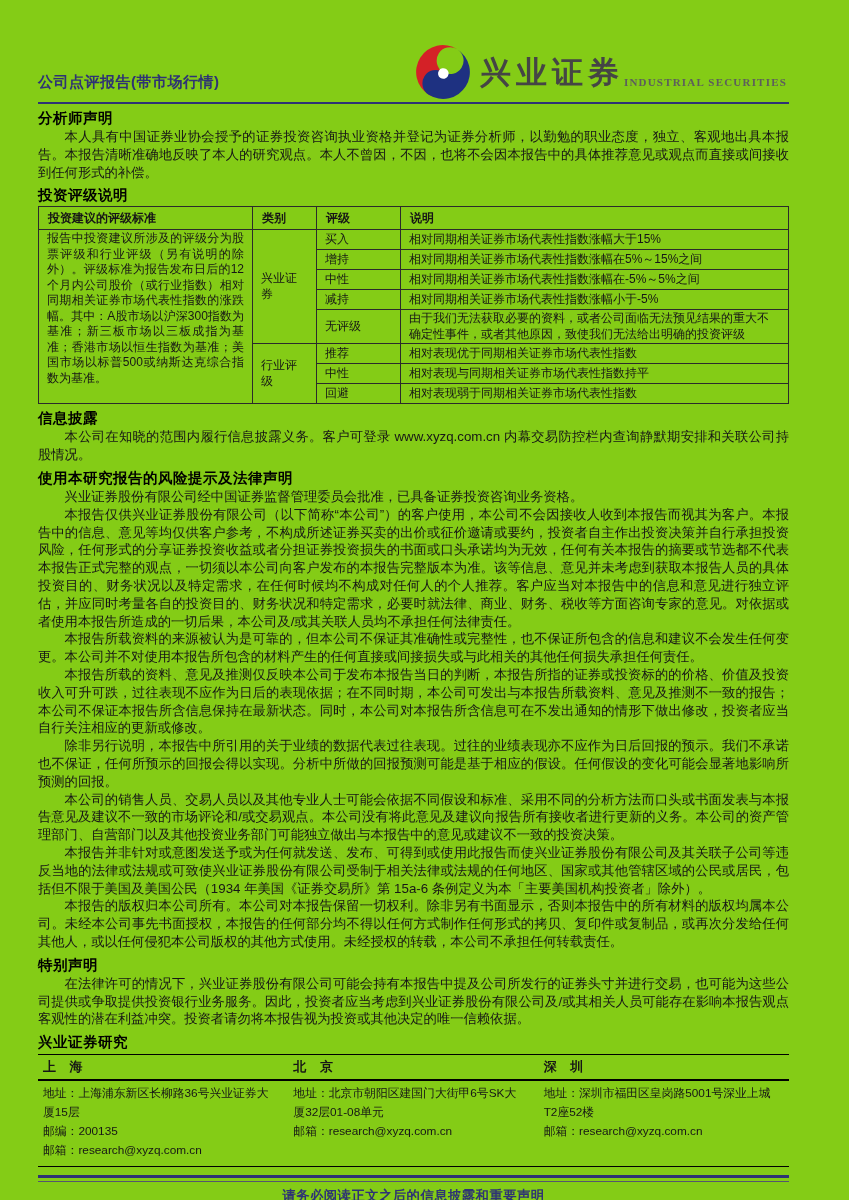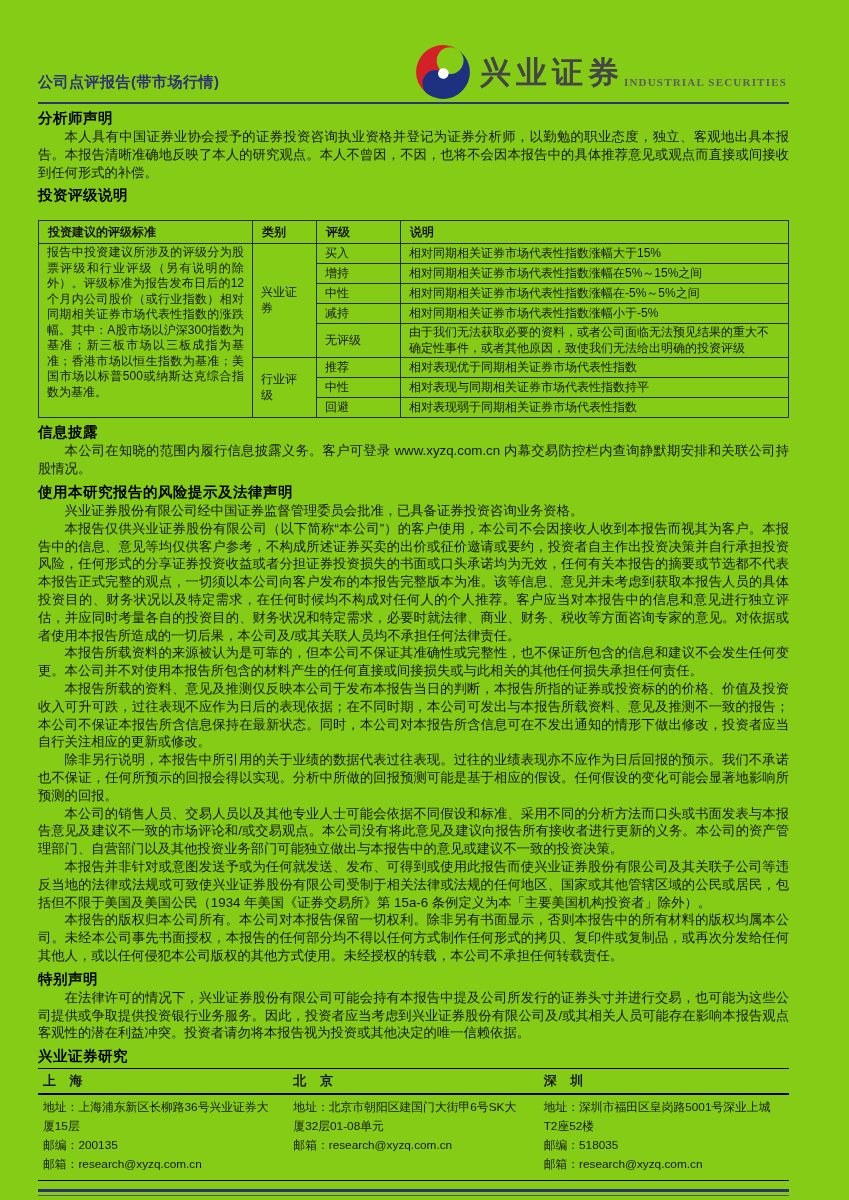--- a/index.html
+++ b/index.html
@@ -15,21 +15,21 @@
   .logo{display:flex;align-items:center;gap:9px;padding-right:2px;}
   .logo-mark{width:56px;height:56px;flex:0 0 auto;}
   .logo-text{display:flex;flex-direction:row;line-height:1;}
   .logo-cn{font-family:"Liberation Serif","DejaVu Serif",serif;font-size:31px;font-weight:bold;color:#454545;letter-spacing:5px;}
   .logo-en{font-family:"Liberation Serif","DejaVu Serif",serif;font-size:11px;font-weight:bold;color:#5d5d5d;letter-spacing:1.2px;margin-top:20px;}
   .header-rule{border:none;border-top:2px solid #2e3374;margin:2px 0 0;}
   
   .section-title{font-size:14.5px;font-weight:bold;color:#000;margin:5px 0 1px;line-height:18px;letter-spacing:.5px;}
   .body-text{font-size:13.3px;line-height:17.8px;text-align:justify;text-indent:2em;margin:0;color:#161616;}
   
-  .rating-table{width:100%;border-collapse:collapse;margin-top:16px;font-size:12px;table-layout:fixed;border-radius:15px;}
+  .rating-table{width:100%;border-collapse:collapse;margin-top:2px;font-size:12px;table-layout:fixed;border-radius:15px;}
   .rating-table th,.rating-table td{border:1px solid #2b2b2b;padding:1px 8px;line-height:15.5px;}
   .rating-table{border-top:1.5px solid #2b2b2b;border-bottom:1.5px solid #2b2b2b;}
   .rating-table th{text-align:left;font-weight:bold;height:20px;padding-left:9px;}
   .col-criteria{width:214px;}
   .col-category{width:64px;}
   .col-rating{width:84px;}
   .criteria-cell{vertical-align:top;text-align:justify;padding:3px 9px 3px 9px;line-height:15.3px;}
   .category-cell{vertical-align:middle;}
   .rating-cell{height:17px;vertical-align:middle;}
   .desc-cell{vertical-align:middle;}
@@ -154,21 +154,20 @@
       <div>地址：上海浦东新区长柳路36号兴业证券大厦15层</div>
       <div>邮编：200135</div>
       <div>邮箱：research@xyzq.com.cn</div>
     </div>
     <div class="office">
       <div>地址：北京市朝阳区建国门大街甲6号SK大厦32层01-08单元</div>
       <div>邮箱：research@xyzq.com.cn</div>
     </div>
     <div class="office">
       <div>地址：深圳市福田区皇岗路5001号深业上城T2座52楼</div>
-      <div>邮编：518035</div>
       <div>邮箱：research@xyzq.com.cn</div>
     </div>
   </div>
 
   <div class="footer-rule"></div>
   <div class="footer-notice">请务必阅读正文之后的信息披露和重要声明</div>
 
 </div>
 
 </body></html>

